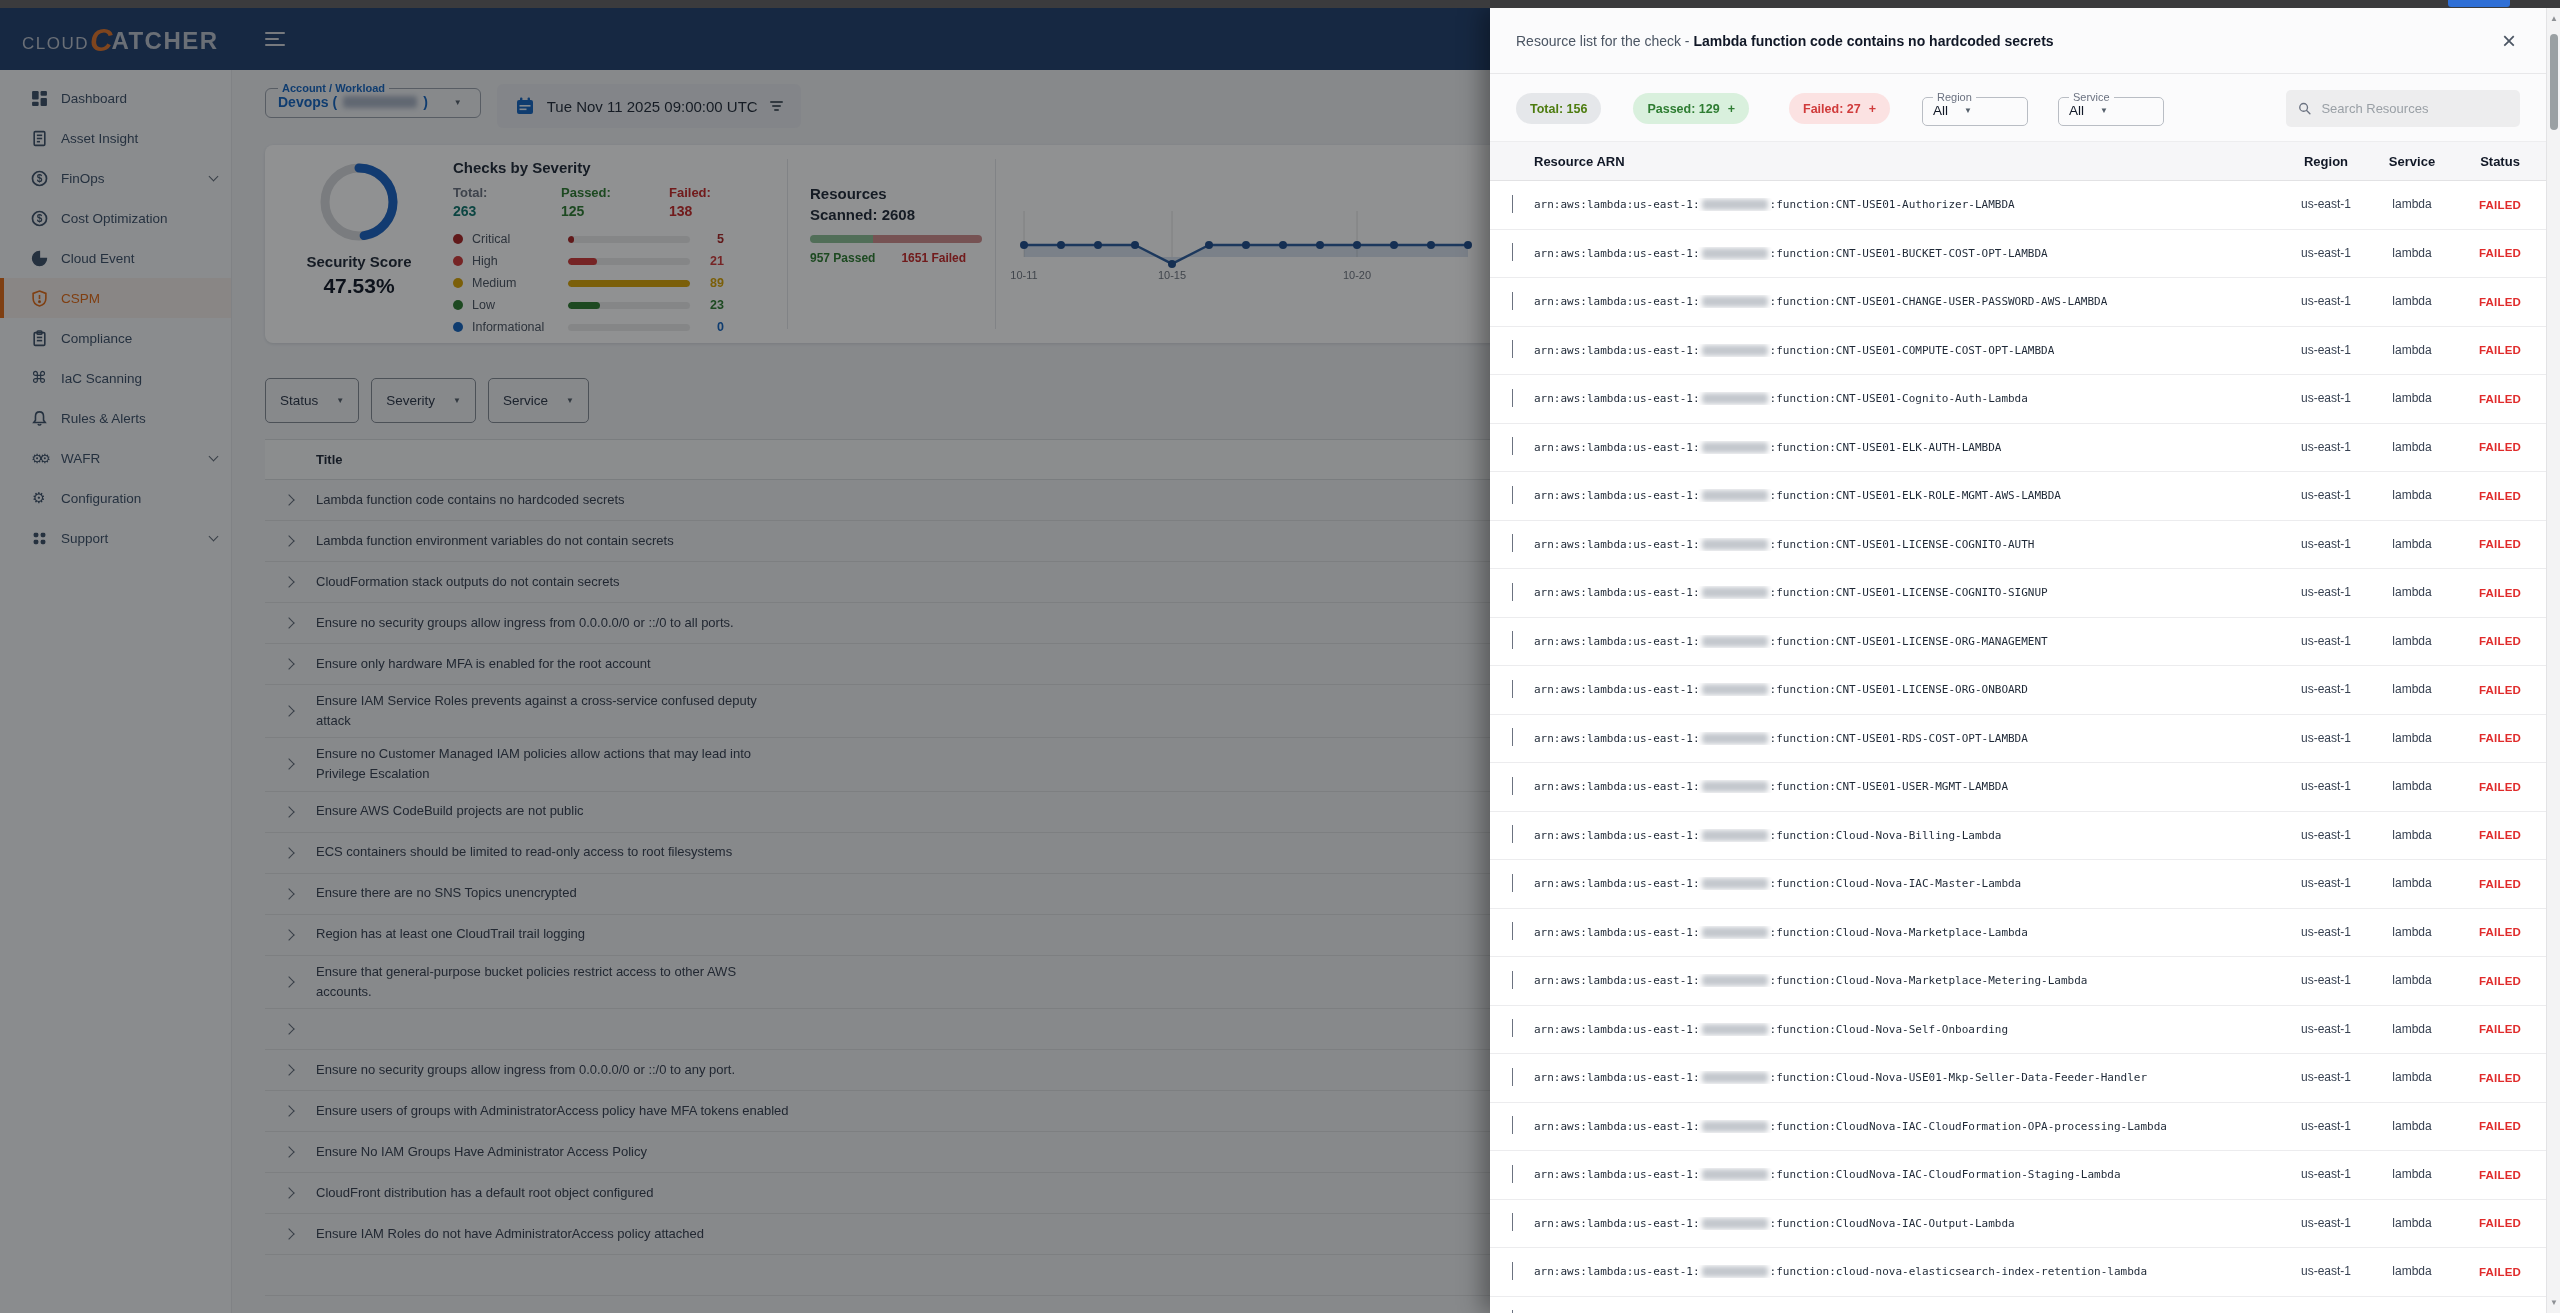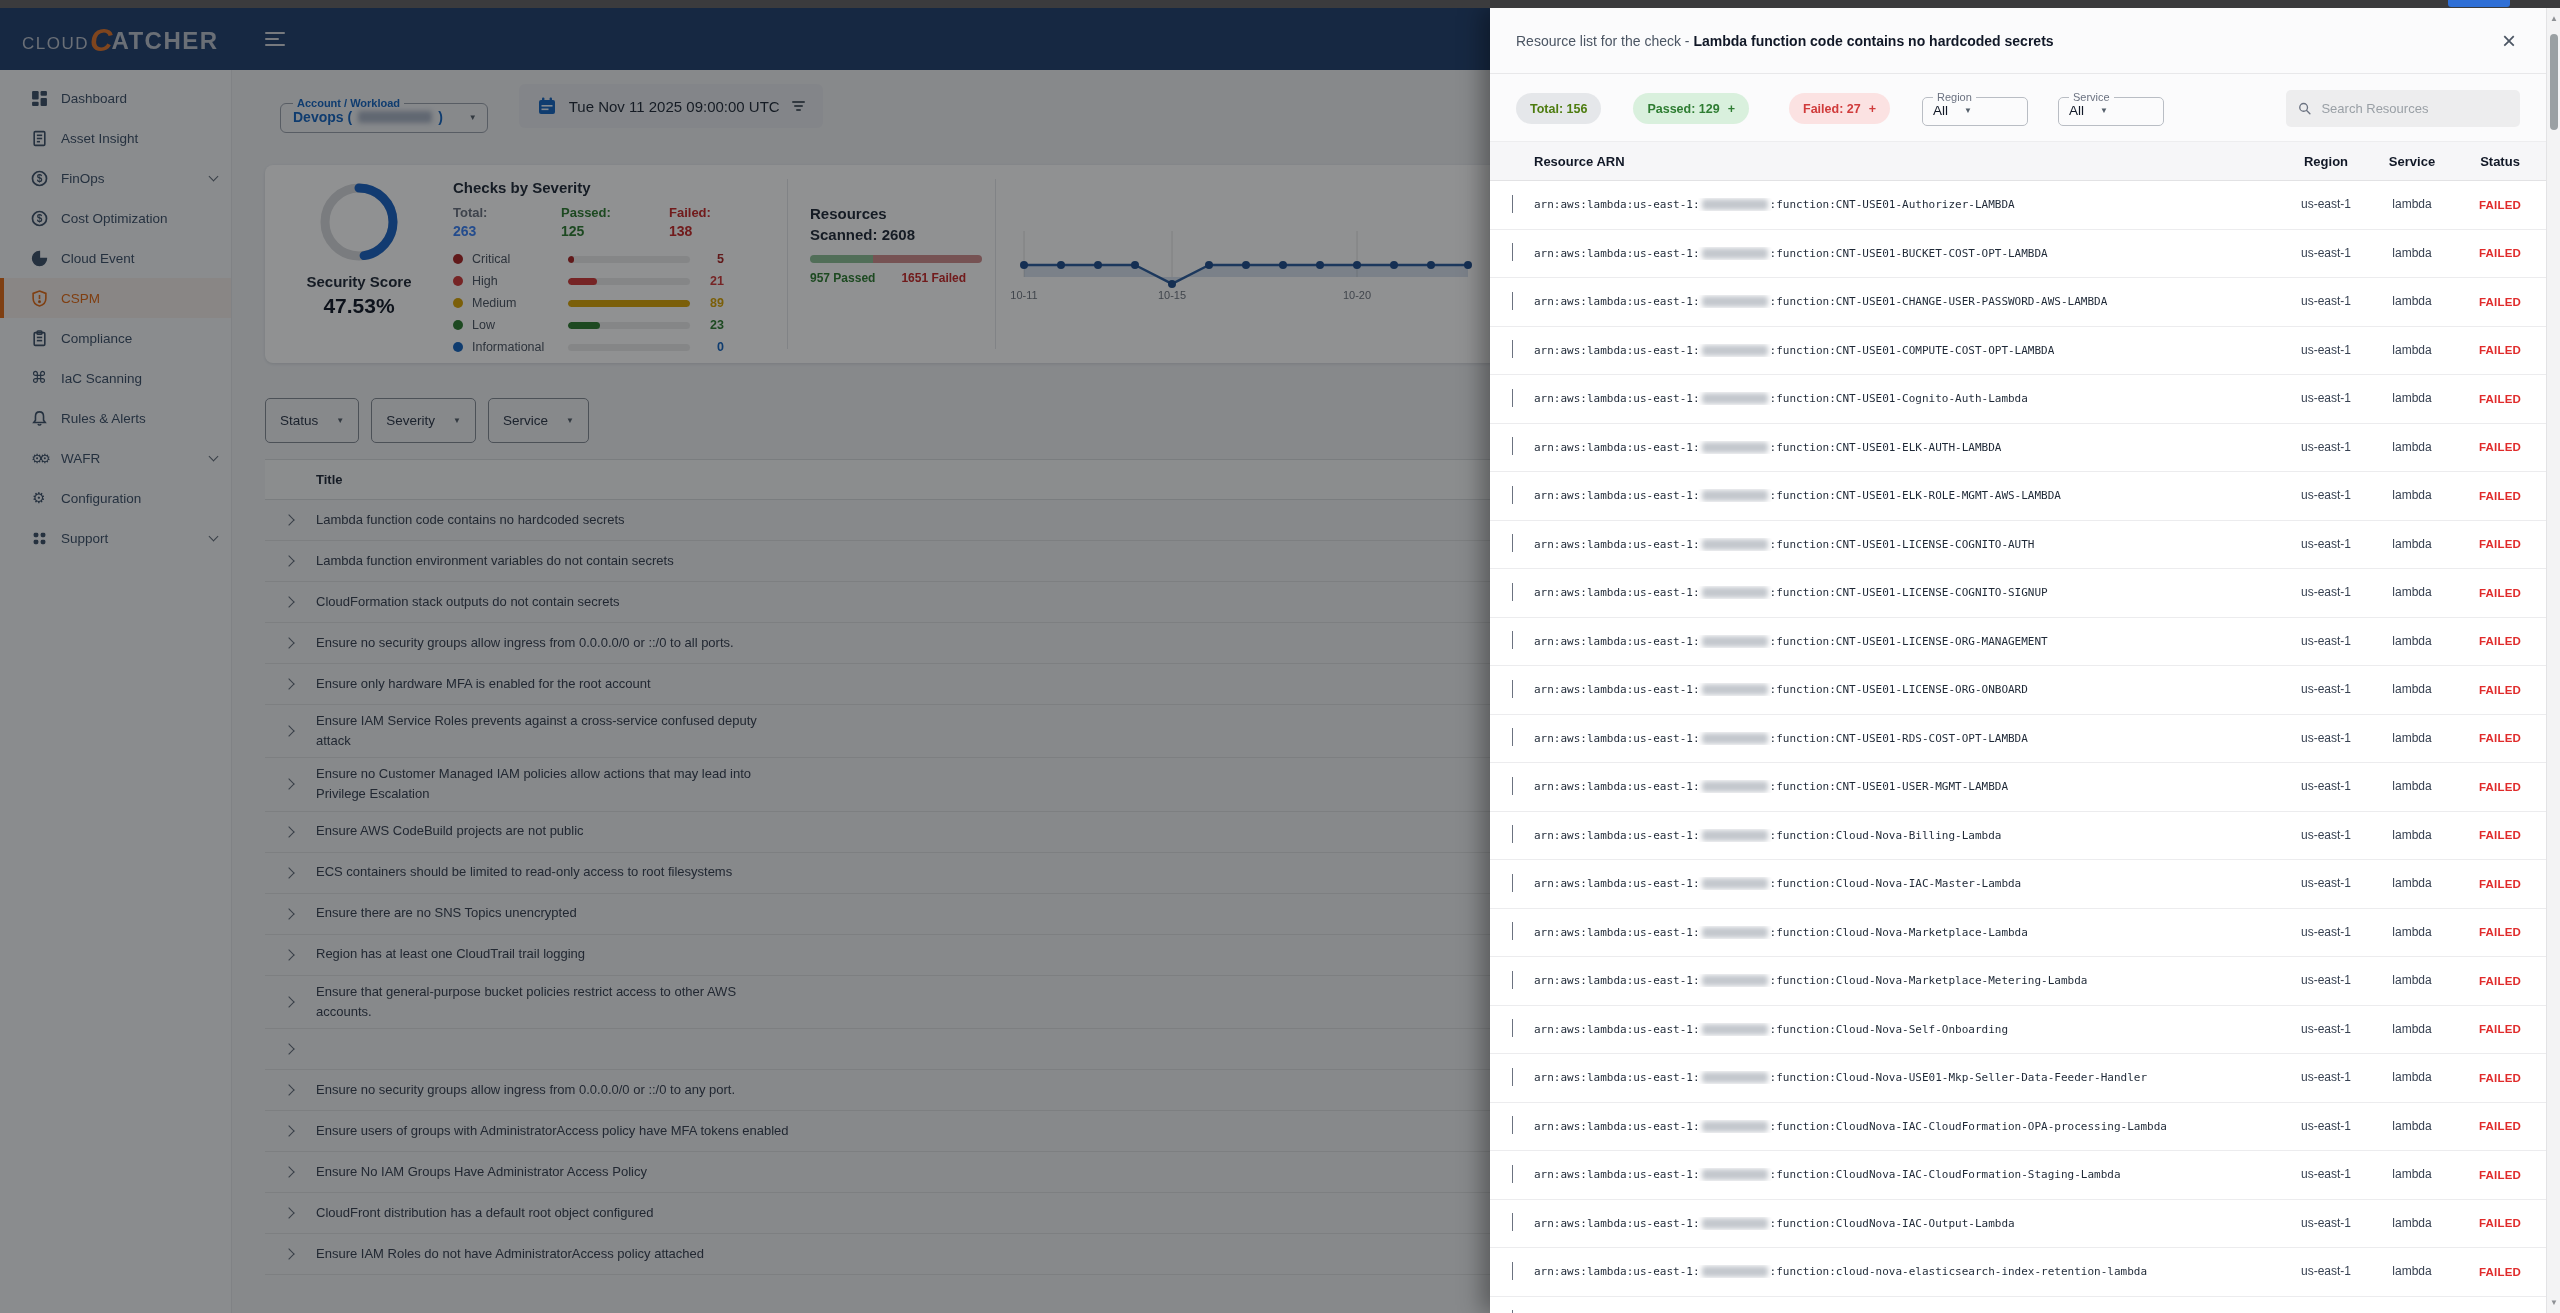--- a/index.html
+++ b/index.html
@@ -34,21 +34,21 @@
   .side-label{font-size:13.5px;font-weight:500;white-space:nowrap;}
   .side-chev{display:none;margin-left:auto;width:7px;height:7px;border-right:1.6px solid #5f6a77;
              border-bottom:1.6px solid #5f6a77;transform:rotate(45deg);margin-top:-4px;}
   .side-item.active{color:#e06a16;background:rgba(224,106,22,0.07);border-left-color:#e06a16;}
   .side-item.active .icon{color:#e06a16;}
   .side-item.active .icon svg *{stroke:#e06a16;}
 
   
   .main{flex:1;min-width:0;padding:12px 0 0 33px;}
   .toolbar{display:flex;align-items:flex-start;gap:16px;}
-  .fld{border:1.5px solid #9aa1ab;border-radius:6px;padding:0 10px 7px 12px;margin:15px;background:transparent;}
+  .fld{border:1.5px solid #9aa1ab;border-radius:6px;padding:0 18px 7px 12px;margin:0;background:transparent;}
   .fld legend{font-size:11px;font-weight:700;color:#1565c0;padding:0 4px;}
   .fld-value{display:flex;align-items:center;font-size:14px;color:#111827;}
   .caret{margin-left:16px;font-size:8px;color:#55606b;}
   .account-fld{min-width:205px;}
   .account-fld .fld-value{font-weight:700;color:#1565c0;}
   .blurblob{display:inline-block;width:74px;height:12px;background:#a9b3c4;border-radius:3px;
             filter:blur(2.5px);margin:0 6px;}
   .account-fld .caret{margin-left:26px;}
   .datebox{display:flex;align-items:center;gap:12px;background:#e8eaee;border-radius:6px;
            height:44px;padding:0 18px;margin-top:2px;}
@@ -62,21 +62,21 @@
         height:198px;display:flex;align-items:stretch;padding:14px 0;}
   .score-col{width:188px;display:flex;flex-direction:column;align-items:center;flex:0 0 auto;}
   .score-label{font-size:15px;font-weight:700;color:#1f2937;margin-top:8px;}
   .score-value{font-size:21px;font-weight:700;color:#111827;margin-top:4px;}
   .sev-col{width:334px;flex:0 0 auto;padding-right:10px;}
   .card-title{font-size:15px;font-weight:700;color:#1f2937;}
   .sev-stats{display:flex;margin-top:9px;}
   .sev-stat{width:108px;}
   .sev-stat .lab{font-size:13px;font-weight:700;}
   .sev-stat .val{font-size:14px;font-weight:700;margin-top:3px;}
-  .c-gray{color:#6b7280;} .c-gray2{color:#3b82f6;} .c-green{color:#2e7d32;} .c-red{color:#c62828;}
+  .c-gray{color:#6b7280;} .c-gray2{color:#0f766e;} .c-green{color:#2e7d32;} .c-red{color:#c62828;}
   .sev-list{margin-top:9px;}
   .sev-row{display:flex;align-items:center;height:22px;}
   .sev-dot{width:10px;height:10px;border-radius:50%;flex:0 0 auto;}
   .sev-name{width:96px;font-size:12.5px;color:#4b5563;margin-left:9px;}
   .sev-track{width:122px;height:7px;background:#ececec;border-radius:4px;overflow:hidden;}
   .sev-fill{height:100%;border-radius:4px;}
   .sev-count{width:34px;text-align:right;font-size:12.5px;font-weight:600;}
   .res-col{width:208px;flex:0 0 auto;border-left:1px solid #e4e6e9;padding:24px 0 0 22px;}
   .res-title{font-size:15px;font-weight:700;color:#1f2937;line-height:1.4;}
   .res-bar{width:172px;height:8px;border-radius:4px;overflow:hidden;display:flex;margin-top:10px;}

